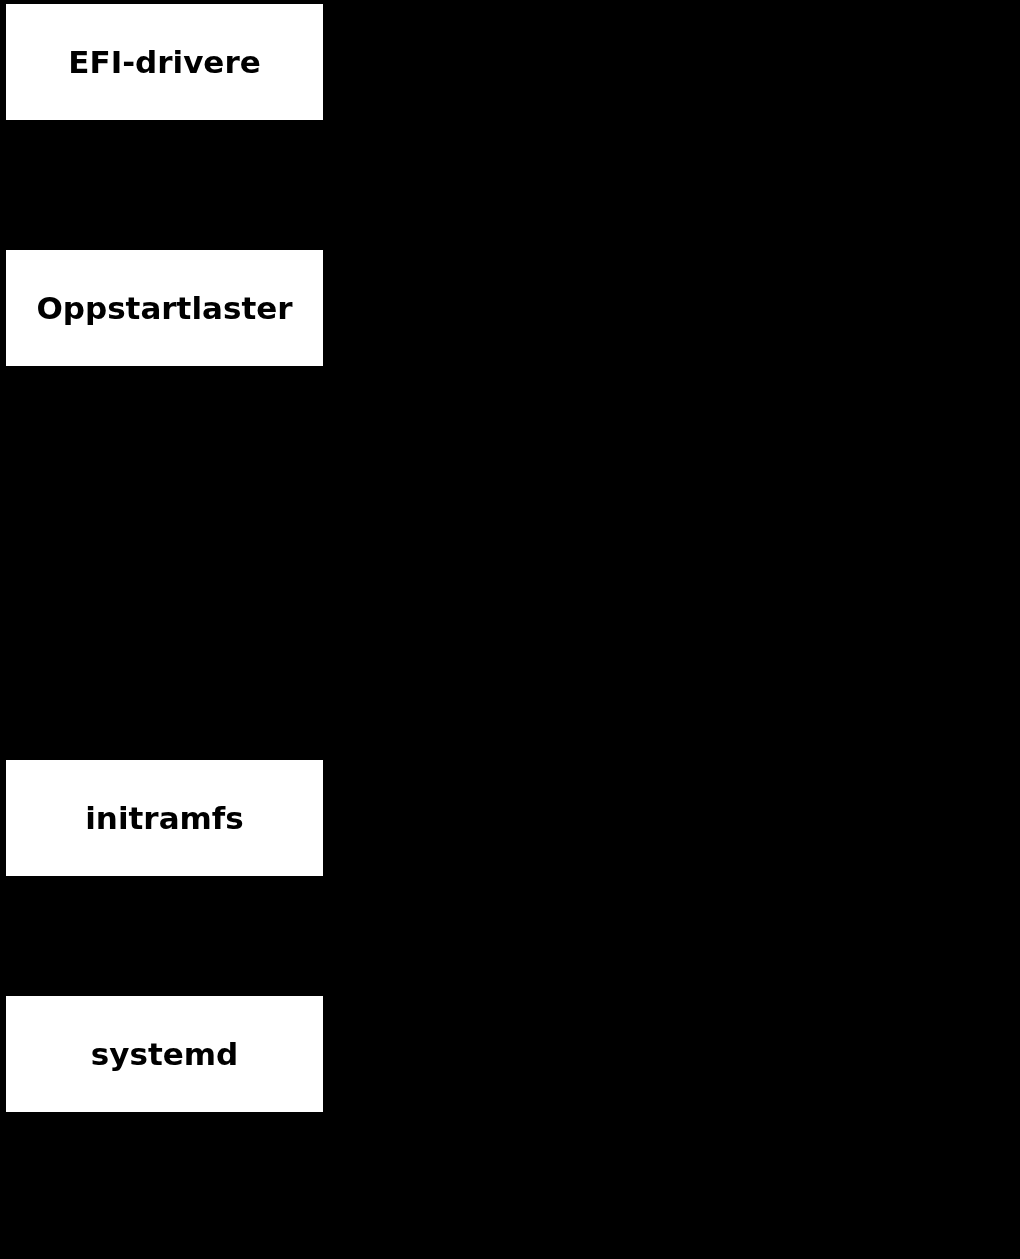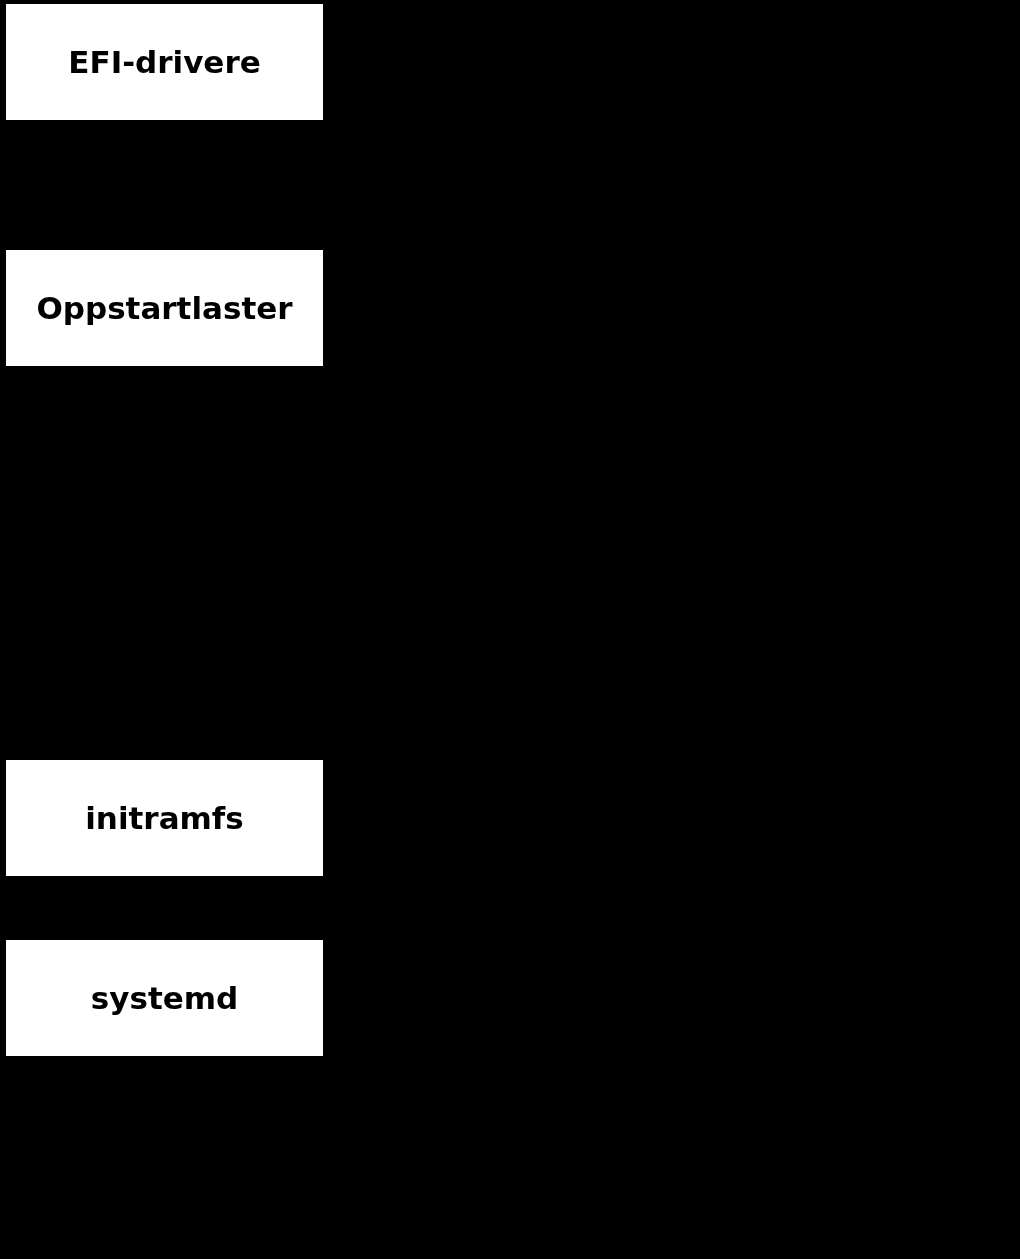--- a/index.html
+++ b/index.html
@@ -35,21 +35,21 @@
     font-size: 31px;
     font-weight: 700;
     line-height: 1;
     white-space: nowrap;
     text-align: center;
   }
   .node-1 { top: 4px; }
   .node-2 { top: 250px; }
   .node-3 { top: 486px; }
   .node-4 { top: 726px; margin-top: 34px; }
-  .node-5 { top: 940px; }
+  .node-5 { top: 996px; }
 </style>
 </head>
 <body>
 
 <div class="diagram-canvas">
 
   <div class="flow-node node-1">
     <span class="node-label">EFI-drivere</span>
   </div>
 

